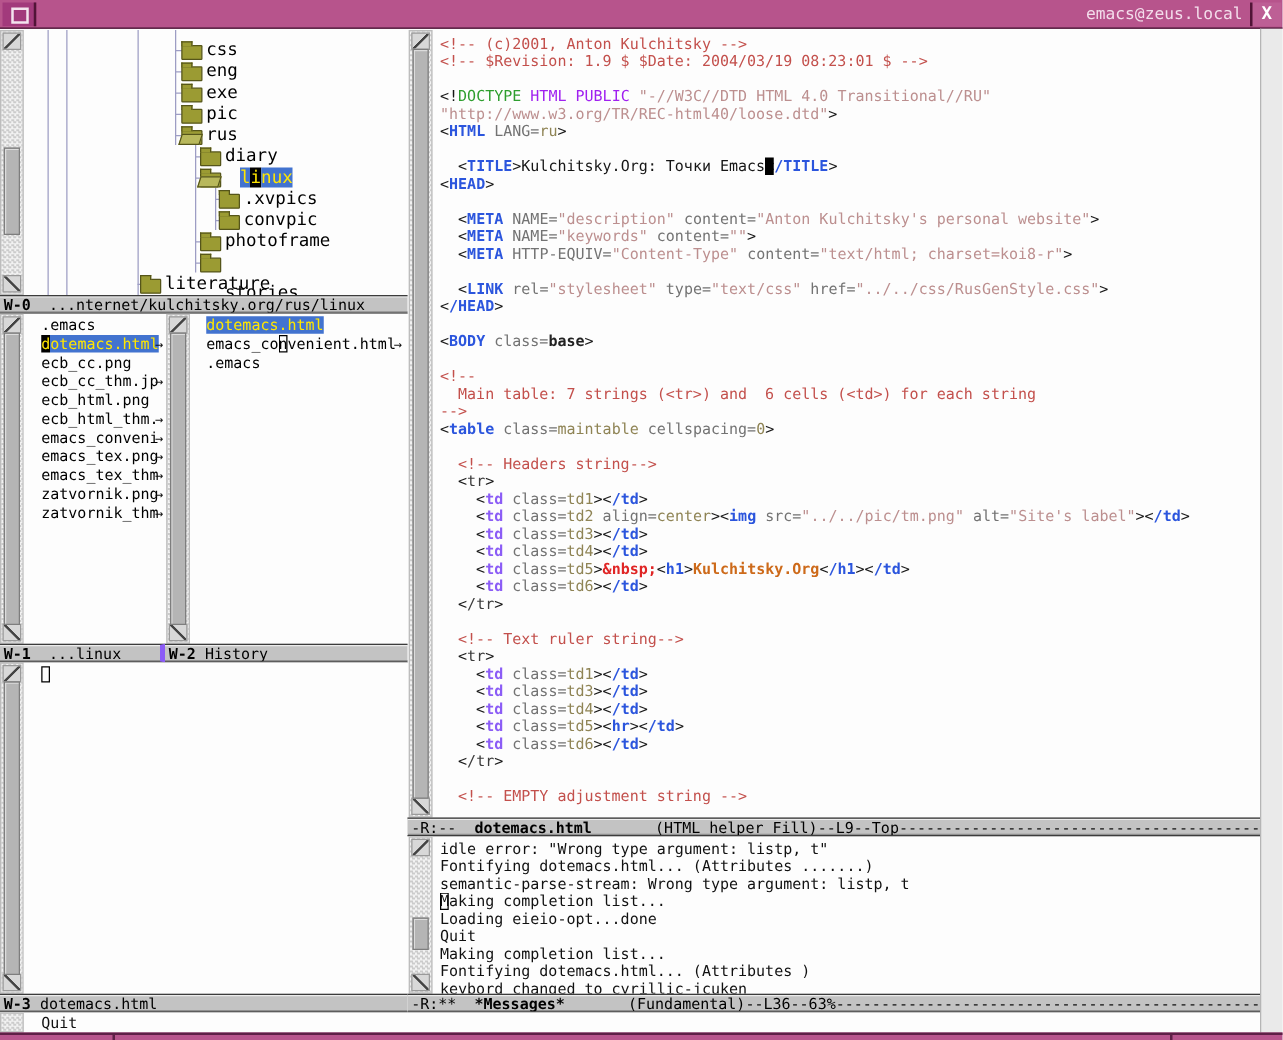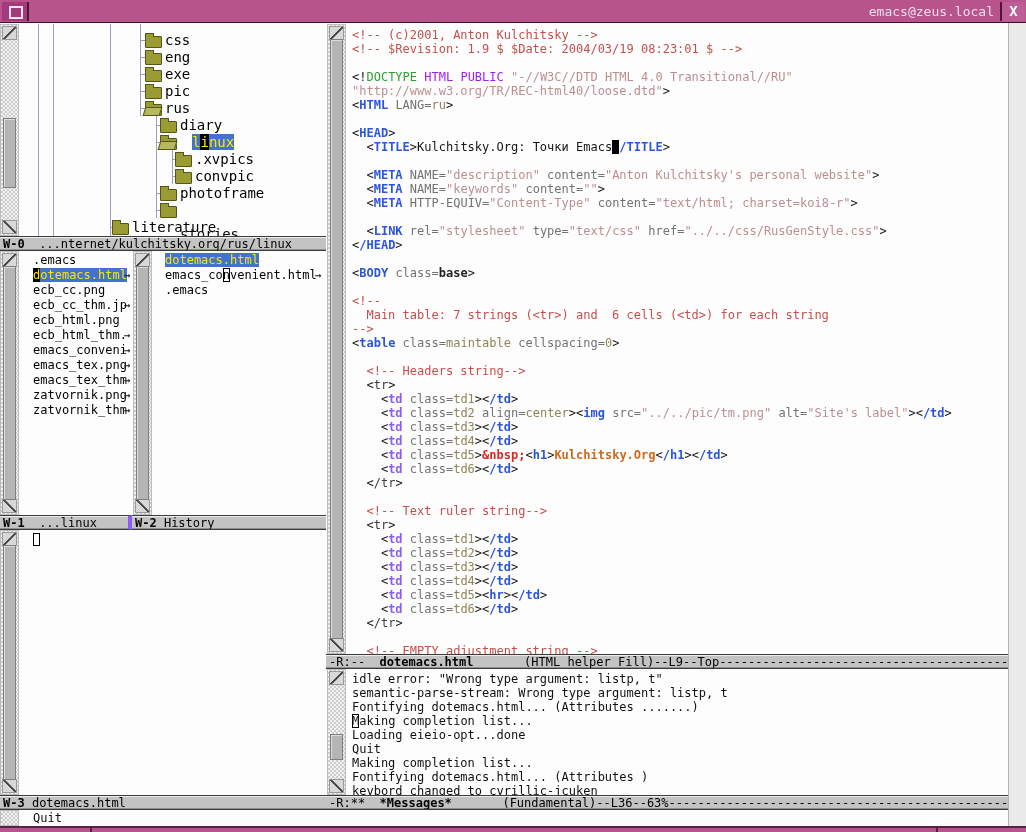--- a/index.html
+++ b/index.html
@@ -174,22 +174,22 @@
   <div class="thumb" style="top:14px;bottom:14px;"></div>
 </div>
 <div class="abs" id="code-win" style="padding-top:3px;box-sizing:border-box;">
     <div class="cl"><span class="c-cm">&lt;!-- (c)2001, Anton Kulchitsky --&gt;</span></div>
     <div class="cl"><span class="c-cm">&lt;!-- $Revision: 1.9 $ $Date: 2004/03/19 08:23:01 $ --&gt;</span></div>
     <div class="cl">&nbsp;</div>
     <div class="cl"><span class="c-pl">&lt;!</span><span class="c-dt">DOCTYPE</span><span class="c-pl"> </span><span class="c-kw">HTML</span><span class="c-pl"> </span><span class="c-kw">PUBLIC</span><span class="c-pl"> </span><span class="c-str">"-//W3C//DTD HTML 4.0 Transitional//RU"</span></div>
     <div class="cl"><span class="c-str">"http://www.w3.org/TR/REC-html40/loose.dtd"</span><span class="c-pl">&gt;</span></div>
     <div class="cl"><span class="c-pl">&lt;</span><span class="c-tag">HTML</span><span class="c-pl"> </span><span class="c-attr">LANG=</span><span class="c-val">ru</span><span class="c-pl">&gt;</span></div>
     <div class="cl">&nbsp;</div>
+    <div class="cl"><span class="c-pl">  &lt;</span><span class="c-tag">TITLE</span><span class="c-pl">&gt;Kulchitsky.Org: Точки Emacs</span><span class="c-cur">&lt;</span><span class="c-tag">/TITLE</span><span class="c-pl">&gt;</span></div>
     <div class="cl"><span class="c-pl">&lt;</span><span class="c-tag">HEAD</span><span class="c-pl">&gt;</span></div>
-    <div class="cl"><span class="c-pl">  &lt;</span><span class="c-tag">TITLE</span><span class="c-pl">&gt;Kulchitsky.Org: Точки Emacs</span><span class="c-cur">&lt;</span><span class="c-tag">/TITLE</span><span class="c-pl">&gt;</span></div>
     <div class="cl">&nbsp;</div>
     <div class="cl"><span class="c-pl">  &lt;</span><span class="c-tag">META</span><span class="c-pl"> </span><span class="c-attr">NAME=</span><span class="c-str">"description"</span><span class="c-pl"> </span><span class="c-attr">content=</span><span class="c-str">"Anton Kulchitsky's personal website"</span><span class="c-pl">&gt;</span></div>
     <div class="cl"><span class="c-pl">  &lt;</span><span class="c-tag">META</span><span class="c-pl"> </span><span class="c-attr">NAME=</span><span class="c-str">"keywords"</span><span class="c-pl"> </span><span class="c-attr">content=</span><span class="c-str">""</span><span class="c-pl">&gt;</span></div>
     <div class="cl"><span class="c-pl">  &lt;</span><span class="c-tag">META</span><span class="c-pl"> </span><span class="c-attr">HTTP-EQUIV=</span><span class="c-str">"Content-Type"</span><span class="c-pl"> </span><span class="c-attr">content=</span><span class="c-str">"text/html; charset=koi8-r"</span><span class="c-pl">&gt;</span></div>
     <div class="cl">&nbsp;</div>
     <div class="cl"><span class="c-pl">  &lt;</span><span class="c-tag">LINK</span><span class="c-pl"> </span><span class="c-attr">rel=</span><span class="c-str">"stylesheet"</span><span class="c-pl"> </span><span class="c-attr">type=</span><span class="c-str">"text/css"</span><span class="c-pl"> </span><span class="c-attr">href=</span><span class="c-str">"../../css/RusGenStyle.css"</span><span class="c-pl">&gt;</span></div>
     <div class="cl"><span class="c-pl">&lt;</span><span class="c-tag">/HEAD</span><span class="c-pl">&gt;</span></div>
     <div class="cl">&nbsp;</div>
     <div class="cl"><span class="c-pl">&lt;</span><span class="c-tag">BODY</span><span class="c-pl"> </span><span class="c-attr">class=</span><span class="c-valb">base</span><span class="c-pl">&gt;</span></div>
     <div class="cl">&nbsp;</div>
@@ -204,40 +204,39 @@
     <div class="cl"><span class="c-pl">    &lt;</span><span class="c-td">td</span><span class="c-pl"> </span><span class="c-attr">class=</span><span class="c-val">td2</span><span class="c-pl"> </span><span class="c-attr">align=</span><span class="c-val">center</span><span class="c-pl">&gt;&lt;</span><span class="c-tag">img</span><span class="c-pl"> </span><span class="c-attr">src=</span><span class="c-str">"../../pic/tm.png"</span><span class="c-pl"> </span><span class="c-attr">alt=</span><span class="c-str">"Site's label"</span><span class="c-pl">&gt;&lt;</span><span class="c-tag">/td</span><span class="c-pl">&gt;</span></div>
     <div class="cl"><span class="c-pl">    &lt;</span><span class="c-td">td</span><span class="c-pl"> </span><span class="c-attr">class=</span><span class="c-val">td3</span><span class="c-pl">&gt;&lt;</span><span class="c-tag">/td</span><span class="c-pl">&gt;</span></div>
     <div class="cl"><span class="c-pl">    &lt;</span><span class="c-td">td</span><span class="c-pl"> </span><span class="c-attr">class=</span><span class="c-val">td4</span><span class="c-pl">&gt;&lt;</span><span class="c-tag">/td</span><span class="c-pl">&gt;</span></div>
     <div class="cl"><span class="c-pl">    &lt;</span><span class="c-td">td</span><span class="c-pl"> </span><span class="c-attr">class=</span><span class="c-val">td5</span><span class="c-pl">&gt;</span><span class="c-ent">&amp;nbsp;</span><span class="c-pl">&lt;</span><span class="c-tag">h1</span><span class="c-pl">&gt;</span><span class="c-h1c">Kulchitsky.Org</span><span class="c-pl">&lt;</span><span class="c-tag">/h1</span><span class="c-pl">&gt;&lt;</span><span class="c-tag">/td</span><span class="c-pl">&gt;</span></div>
     <div class="cl"><span class="c-pl">    &lt;</span><span class="c-td">td</span><span class="c-pl"> </span><span class="c-attr">class=</span><span class="c-val">td6</span><span class="c-pl">&gt;&lt;</span><span class="c-tag">/td</span><span class="c-pl">&gt;</span></div>
     <div class="cl"><span class="c-pl">  &lt;</span><span class="c-trc">/tr</span><span class="c-pl">&gt;</span></div>
     <div class="cl">&nbsp;</div>
     <div class="cl"><span class="c-cm">  &lt;!-- Text ruler string--&gt;</span></div>
     <div class="cl"><span class="c-pl">  &lt;</span><span class="c-trc">tr</span><span class="c-pl">&gt;</span></div>
     <div class="cl"><span class="c-pl">    &lt;</span><span class="c-td">td</span><span class="c-pl"> </span><span class="c-attr">class=</span><span class="c-val">td1</span><span class="c-pl">&gt;&lt;</span><span class="c-tag">/td</span><span class="c-pl">&gt;</span></div>
-    <div class="cl"><span class="c-pl">    &lt;</span><span class="c-td">td</span><span class="c-pl"> </span><span class="c-attr">class=</span><span class="c-val">td2</span><span class="c-pl">&gt;&lt;</span><span class="c-tag">/td</span><span class="c-pl">&gt;</span></div>
     <div class="cl"><span class="c-pl">    &lt;</span><span class="c-td">td</span><span class="c-pl"> </span><span class="c-attr">class=</span><span class="c-val">td3</span><span class="c-pl">&gt;&lt;</span><span class="c-tag">/td</span><span class="c-pl">&gt;</span></div>
     <div class="cl"><span class="c-pl">    &lt;</span><span class="c-td">td</span><span class="c-pl"> </span><span class="c-attr">class=</span><span class="c-val">td4</span><span class="c-pl">&gt;&lt;</span><span class="c-tag">/td</span><span class="c-pl">&gt;</span></div>
     <div class="cl"><span class="c-pl">    &lt;</span><span class="c-td">td</span><span class="c-pl"> </span><span class="c-attr">class=</span><span class="c-val">td5</span><span class="c-pl">&gt;&lt;</span><span class="c-tag">hr</span><span class="c-pl">&gt;&lt;</span><span class="c-tag">/td</span><span class="c-pl">&gt;</span></div>
     <div class="cl"><span class="c-pl">    &lt;</span><span class="c-td">td</span><span class="c-pl"> </span><span class="c-attr">class=</span><span class="c-val">td6</span><span class="c-pl">&gt;&lt;</span><span class="c-tag">/td</span><span class="c-pl">&gt;</span></div>
     <div class="cl"><span class="c-pl">  &lt;</span><span class="c-trc">/tr</span><span class="c-pl">&gt;</span></div>
     <div class="cl">&nbsp;</div>
     <div class="cl"><span class="c-cm">  &lt;!-- EMPTY adjustment string --&gt;</span></div>
   </div>
 <div class="abs modeline" style="left:326px;top:654px;width:682px;height:15px;"><span>-R:--  </span><b>dotemacs.html</b><span>       (HTML helper Fill)--L9--Top</span><span>--------------------------------------------------------------------------------------------</span></div>
 
 <div class="abs sb" style="left:327px;top:669px;width:19px;height:126px;">
   <div class="arr top"></div>
   <div class="arr bot"></div>
   <div class="thumb" style="top:64px;height:24px;"></div>
 </div>
 <div class="abs" id="msg-win" style="padding-top:2px;box-sizing:border-box;">
     <div class="ml">idle error: "Wrong type argument: listp, t"</div>
+    <div class="ml">Fontifying dotemacs.html... (Attributes .......)</div>
     <div class="ml">semantic-parse-stream: Wrong type argument: listp, t</div>
-    <div class="ml">Fontifying dotemacs.html... (Attributes .......)</div>
     <div class="ml"><span class="hollow">M</span><span>aking completion list...</span></div>
     <div class="ml">Loading eieio-opt...done</div>
     <div class="ml">Quit</div>
     <div class="ml">Making completion list...</div>
     <div class="ml">Fontifying dotemacs.html... (Attributes )</div>
     <div class="ml">keybord changed to cyrillic-jcuken</div>
   </div>
 <div class="abs modeline" style="left:326px;top:795px;width:682px;height:15px;"><span>-R:**  </span><b>*Messages*</b><span>       (Fundamental)--L36--63%</span><span>--------------------------------------------------------------------------------------------</span></div>
 
 <div class="abs" id="minibuffer">

